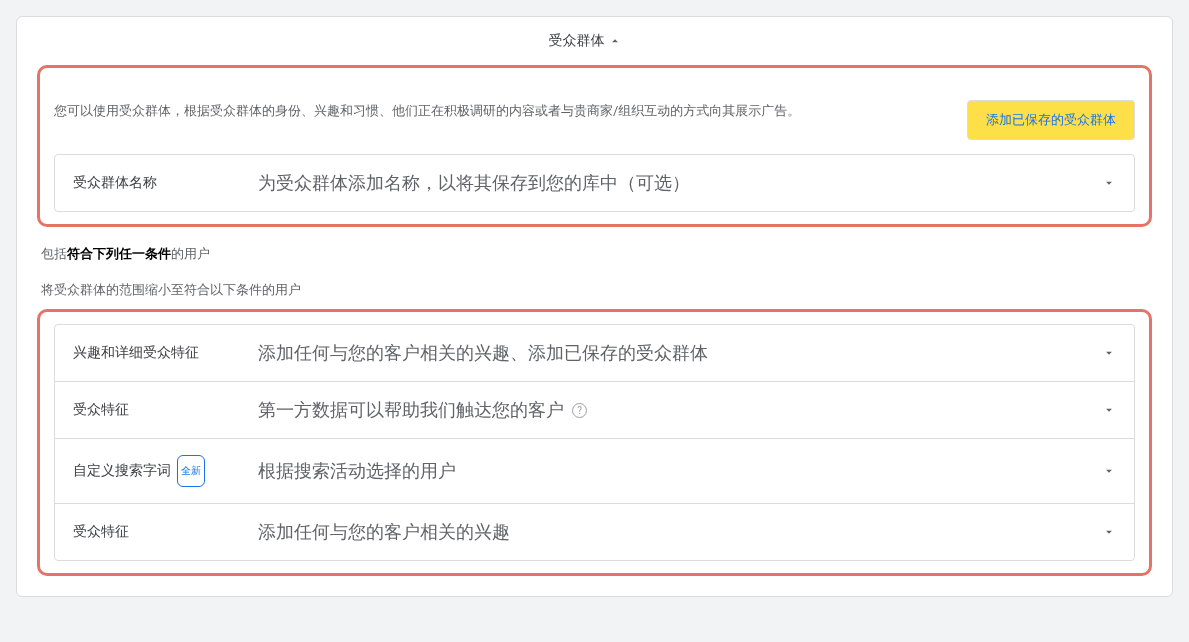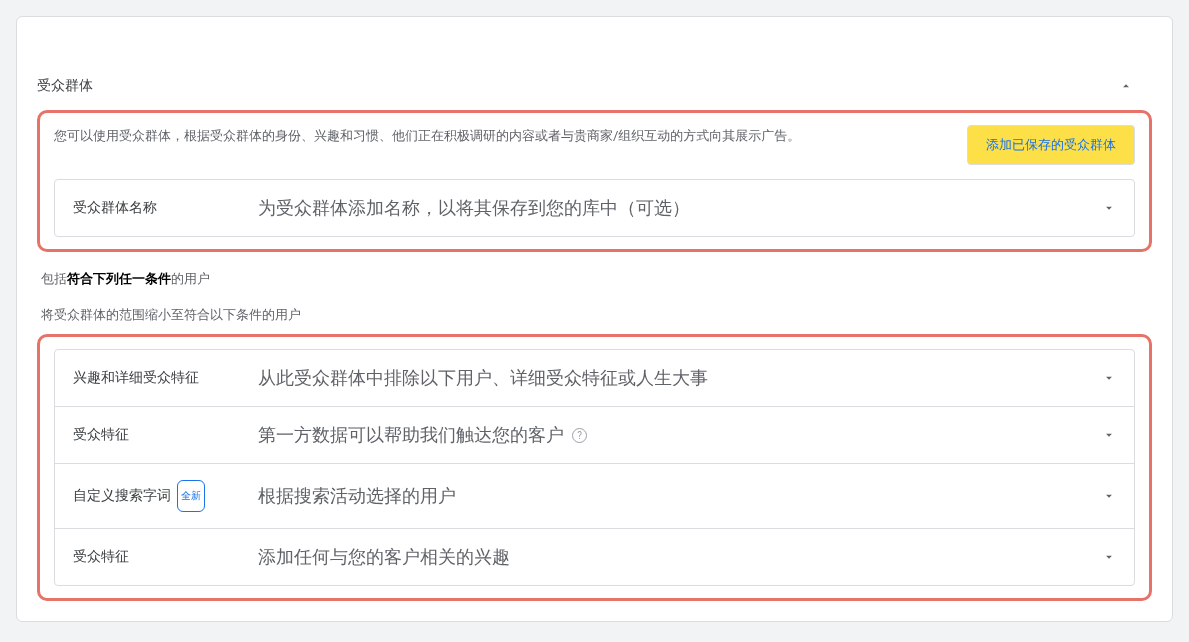--- a/index.html
+++ b/index.html
@@ -17,25 +17,24 @@
     .card {
       background: #fff;
       border: 1px solid #dadce0;
       border-radius: 6px;
       padding: 0;
       max-width: 1157px;
       margin: 0 auto;
     }
     .card-header {
       display: flex;
-      justify-content: space-between;
+      justify-content: center;
       align-items: center;
       padding: 14px 36px 14px 20px;
       cursor: pointer;
-      margin-top: 45px;
     }
     .card-title {
       font-size: 14px;
       color: #3c4043;
       font-weight: 400;
     }
     .chevron {
       width: 20px;
       height: 20px;
       display: flex;
@@ -54,20 +53,21 @@
       border: 3px solid #e57368;
       border-radius: 10px;
       padding: 12px 14px;
     }
     .intro-row {
       display: flex;
       align-items: flex-start;
       justify-content: flex-end;
       gap: 8px;
       margin-bottom: 14px;
+      margin-top: 20px;
     }
     .intro-text {
       flex: 1;
       font-size: 13px;
       color: #5f6368;
       line-height: 1.7;
     }
     .add-saved-btn {
       white-space: nowrap;
       color: #1a73e8;
@@ -195,21 +195,21 @@
 
     <div class="section-label">将受众群体的范围缩小至符合以下条件的用户</div>
     <div class="highlight-box">
       <div class="row-container" id="narrow-rows">
 
       <div class="row">
             <div class="row-label">
               <span>兴趣和详细受众特征</span>
             </div>
             <div class="row-value">
-              <span>从此受众群体中排除以下用户、详细受众特征或人生大事</span>
+              <span>添加任何与您的客户相关的兴趣、添加已保存的受众群体</span>
             </div>
             <div class="row-chevron">
               <svg viewBox="0 0 24 24">
                 <path d="M7 10l5 5 5-5z"></path>
               </svg>
             </div>
           </div>
           <div class="row">
             <div class="row-label">
               <span>受众特征</span>

